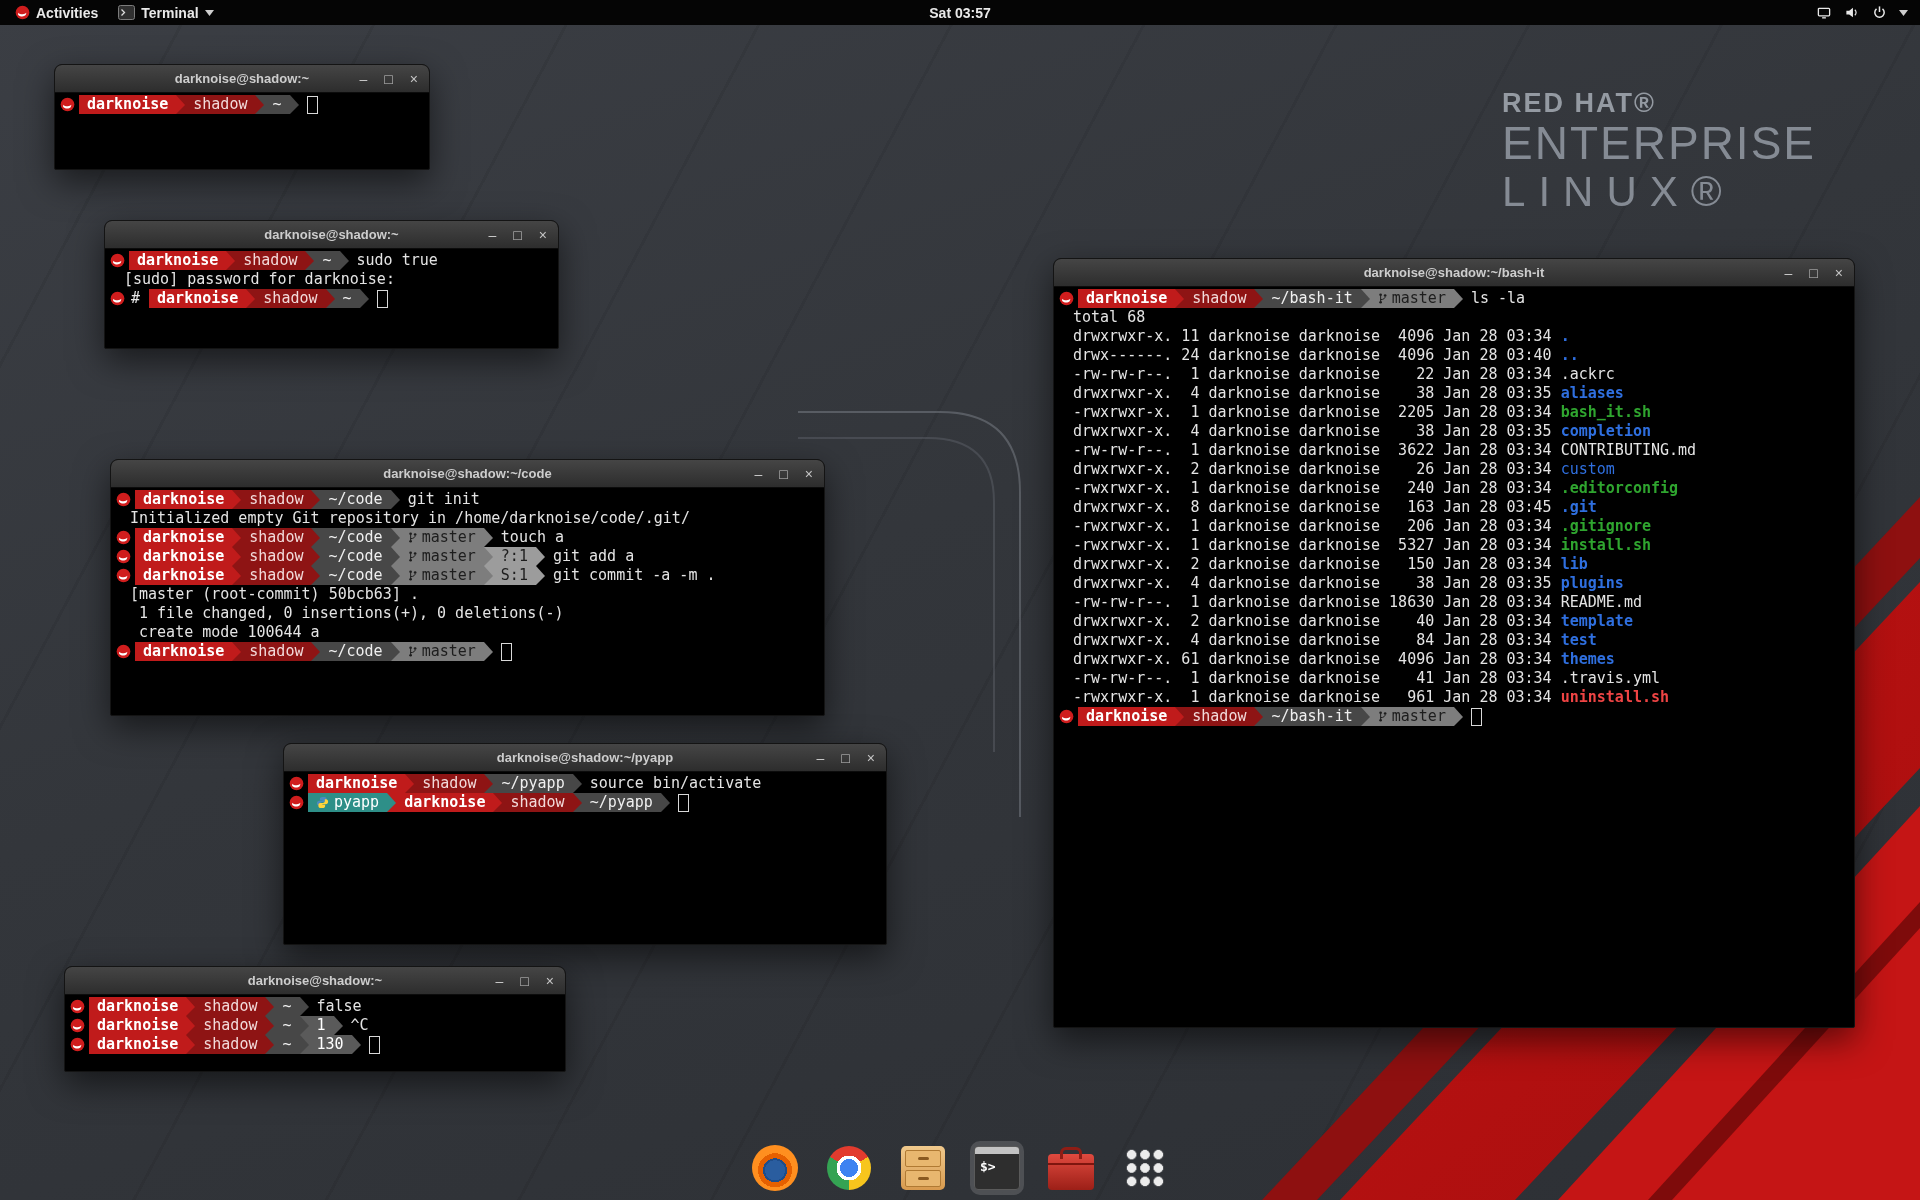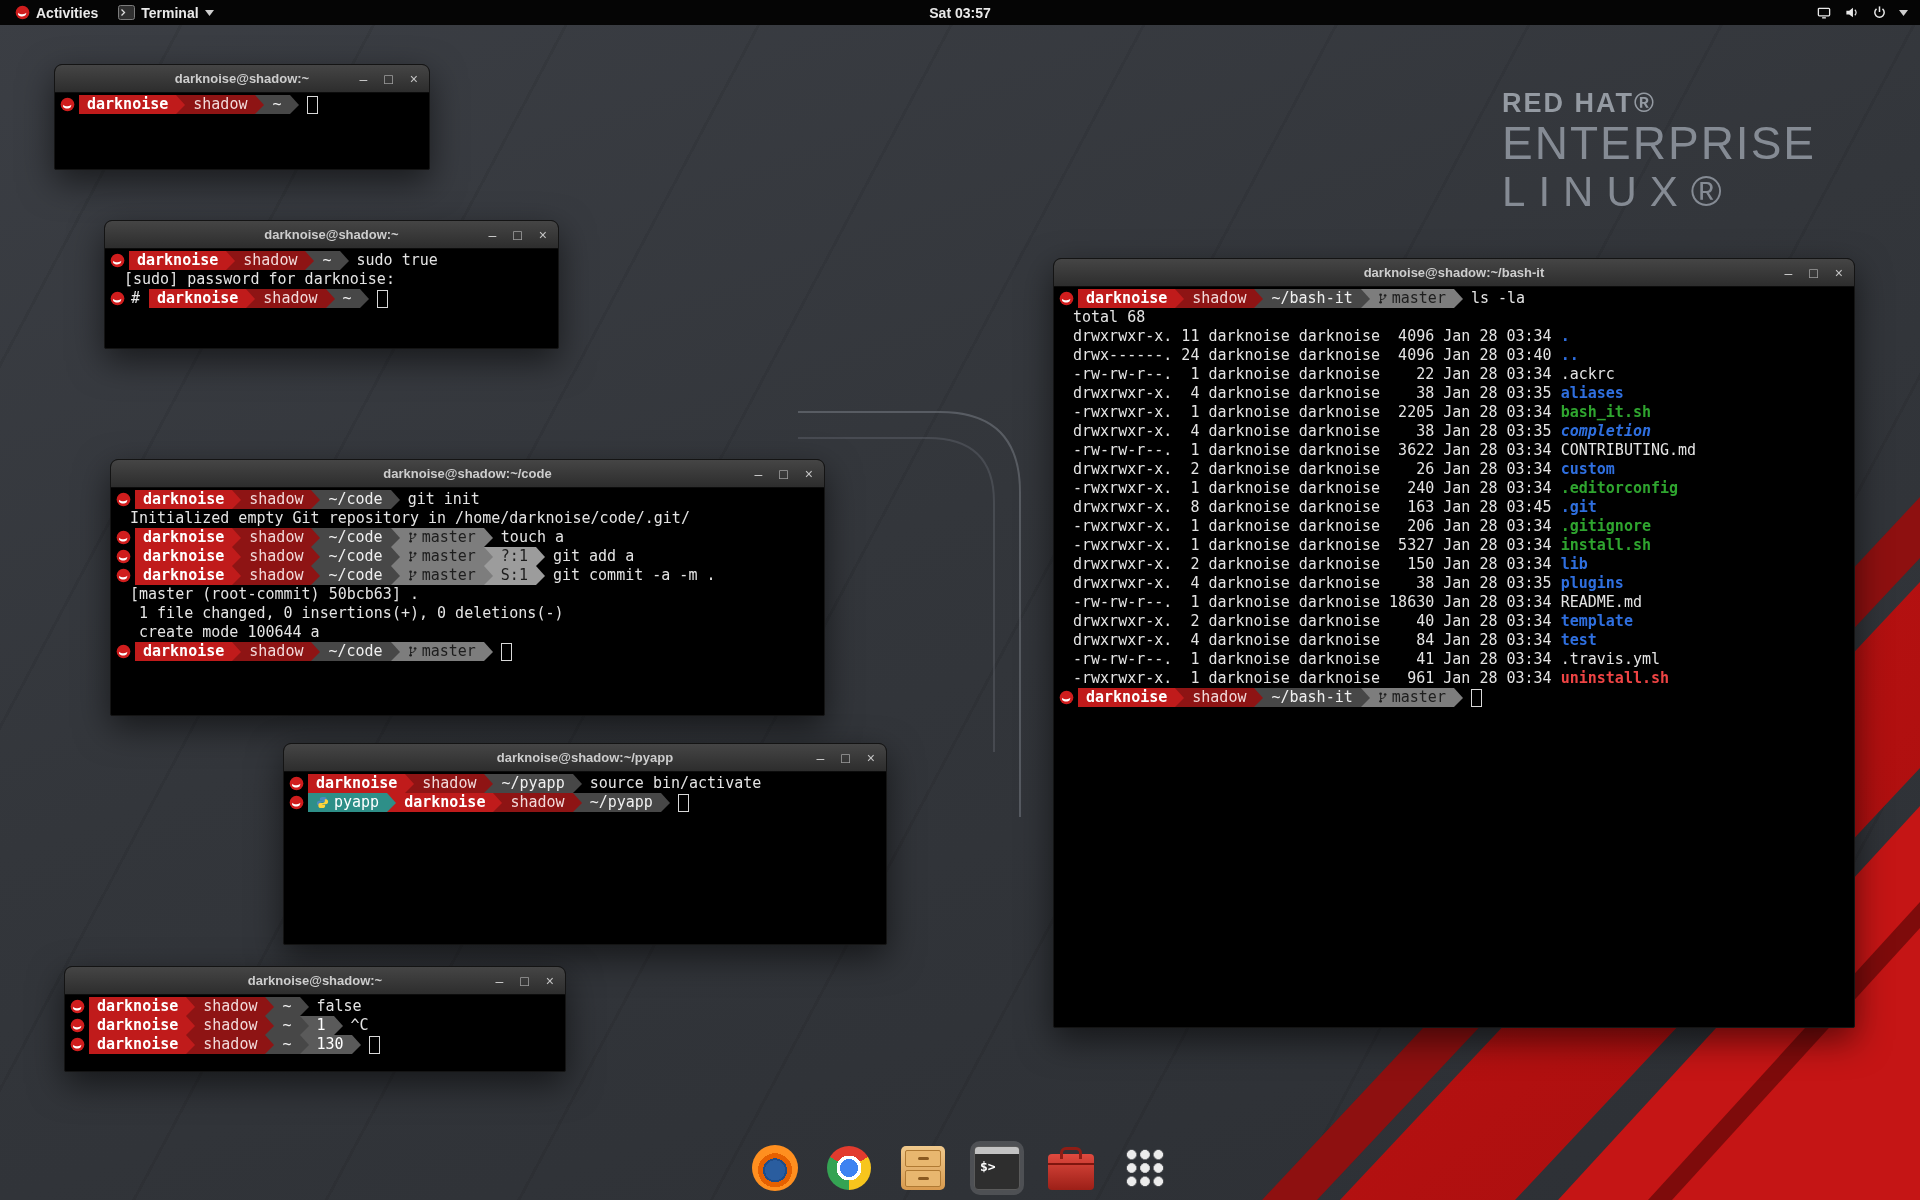--- a/index.html
+++ b/index.html
@@ -609,32 +609,33 @@
         </span>
         <span class="pl-sep" style="border-left-color: rgb(125, 125, 125); background-color: transparent;"></span>
         <span class="cmd">ls -la</span>
       </div>
       <div class="tline out">total 68</div>
       <div class="tline out"><span>drwxrwxr-x. 11 darknoise darknoise  4096 Jan 28 03:34 </span><span style="color: rgb(47, 111, 223); font-weight: bold;">.</span></div>
       <div class="tline out"><span>drwx------. 24 darknoise darknoise  4096 Jan 28 03:40 </span><span style="color: rgb(47, 111, 223); font-weight: bold;">..</span></div>
       <div class="tline out"><span>-rw-rw-r--.  1 darknoise darknoise    22 Jan 28 03:34 </span><span style="color: rgb(228, 228, 228);">.ackrc</span></div>
       <div class="tline out"><span>drwxrwxr-x.  4 darknoise darknoise    38 Jan 28 03:35 </span><span style="color: rgb(47, 111, 223); font-weight: bold;">aliases</span></div>
       <div class="tline out"><span>-rwxrwxr-x.  1 darknoise darknoise  2205 Jan 28 03:34 </span><span style="color: rgb(47, 165, 47); font-weight: bold;">bash_it.sh</span></div>
-      <div class="tline out"><span>drwxrwxr-x.  4 darknoise darknoise    38 Jan 28 03:35 </span><span style="color: rgb(47, 111, 223); font-weight: bold; font-style: italic;">completion</span></div>
+      <div class="tline out"><span>drwxrwxr-x.  4 darknoise darknoise    38 Jan 28 03:35 </span><span style="color: rgb(47, 111, 223); font-weight: bold;">completion</span></div>
       <div class="tline out"><span>-rw-rw-r--.  1 darknoise darknoise  3622 Jan 28 03:34 </span><span style="color: rgb(228, 228, 228);">CONTRIBUTING.md</span></div>
-      <div class="tline out"><span>drwxrwxr-x.  2 darknoise darknoise    26 Jan 28 03:34 </span><span style="color: rgb(47, 111, 223); font-weight: bold;">custom</span></div>
+      <div class="tline out"><span>drwxrwxr-x.  2 darknoise darknoise    26 Jan 28 03:34 </span><span style="color: rgb(47, 111, 223); font-weight: normal;">custom</span></div>
       <div class="tline out"><span>-rwxrwxr-x.  1 darknoise darknoise   240 Jan 28 03:34 </span><span style="color: rgb(47, 165, 47); font-weight: bold;">.editorconfig</span></div>
       <div class="tline out"><span>drwxrwxr-x.  8 darknoise darknoise   163 Jan 28 03:45 </span><span style="color: rgb(47, 111, 223); font-weight: bold;">.git</span></div>
       <div class="tline out"><span>-rwxrwxr-x.  1 darknoise darknoise   206 Jan 28 03:34 </span><span style="color: rgb(47, 165, 47); font-weight: bold;">.gitignore</span></div>
       <div class="tline out"><span>-rwxrwxr-x.  1 darknoise darknoise  5327 Jan 28 03:34 </span><span style="color: rgb(47, 165, 47); font-weight: bold;">install.sh</span></div>
       <div class="tline out"><span>drwxrwxr-x.  2 darknoise darknoise   150 Jan 28 03:34 </span><span style="color: rgb(47, 111, 223); font-weight: bold;">lib</span></div>
       <div class="tline out"><span>drwxrwxr-x.  4 darknoise darknoise    38 Jan 28 03:35 </span><span style="color: rgb(47, 111, 223); font-weight: bold;">plugins</span></div>
       <div class="tline out"><span>-rw-rw-r--.  1 darknoise darknoise 18630 Jan 28 03:34 </span><span style="color: rgb(228, 228, 228);">README.md</span></div>
       <div class="tline out"><span>drwxrwxr-x.  2 darknoise darknoise    40 Jan 28 03:34 </span><span style="color: rgb(47, 111, 223); font-weight: bold;">template</span></div>
       <div class="tline out"><span>drwxrwxr-x.  4 darknoise darknoise    84 Jan 28 03:34 </span><span style="color: rgb(47, 111, 223); font-weight: bold;">test</span></div>
+      <div class="tline out"><span>drwxrwxr-x. 61 darknoise darknoise  4096 Jan 28 03:34 </span><span style="color: rgb(47, 111, 223); font-weight: bold;">themes</span></div>
       <div class="tline out"><span>-rw-rw-r--.  1 darknoise darknoise    41 Jan 28 03:34 </span><span style="color: rgb(228, 228, 228);">.travis.yml</span></div>
       <div class="tline out"><span>-rwxrwxr-x.  1 darknoise darknoise   961 Jan 28 03:34 </span><span style="color: #ef4444; font-weight: bold;">uninstall.sh</span></div>
       <div class="tline prompt">
         <span class="rh-icon">
           <svg width="15" height="15" viewBox="0 0 16 16">
             <circle cx="8" cy="8" r="7.3" fill="#d01d1d"></circle>
             <path d="M3.4 8.2c1.3 1.2 3.1 1.9 4.9 1.7 1.5-.1 2.9-.7 3.9-1.6l-.8 2.5c-.9 1-2.3 1.5-3.8 1.5-1.8 0-3.4-.8-4.3-2z" fill="#ffffff"></path>
           </svg>
         </span>
         <span class="pl-seg" style="background: rgb(192, 27, 27); color: rgb(255, 255, 255); font-weight: bold;">

